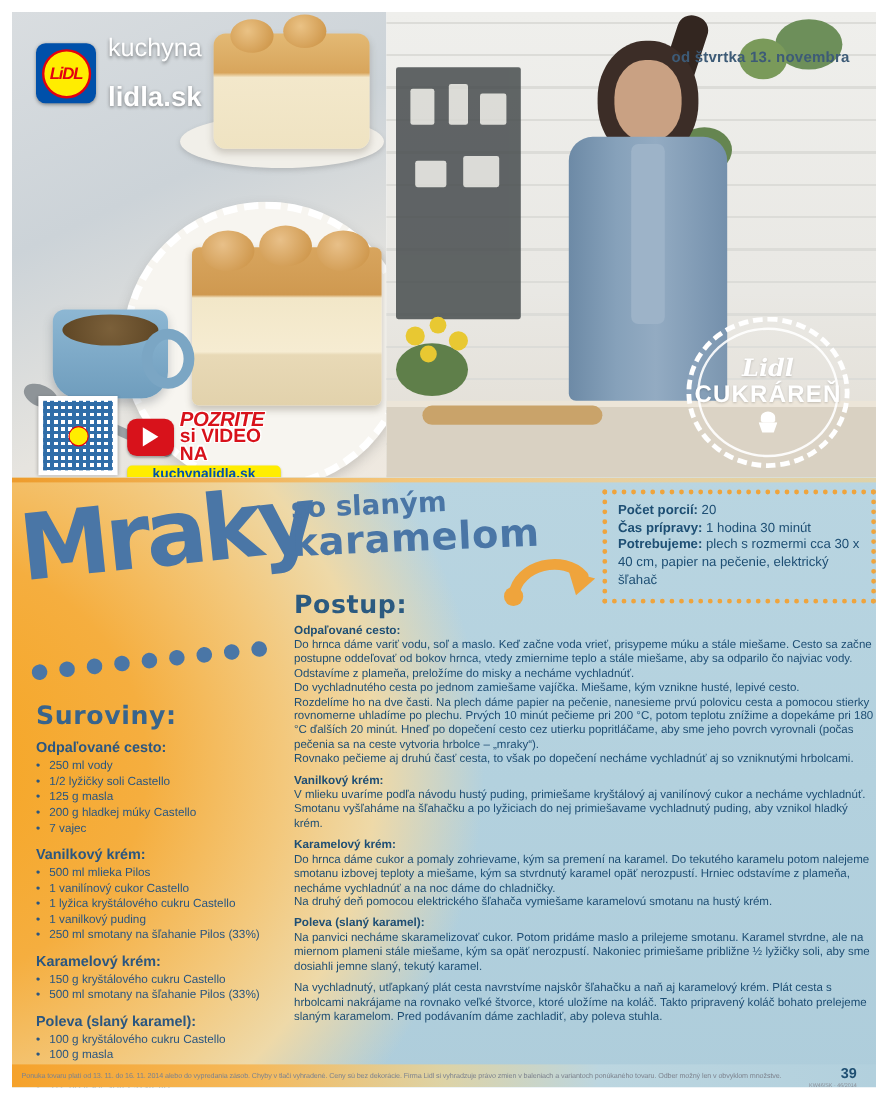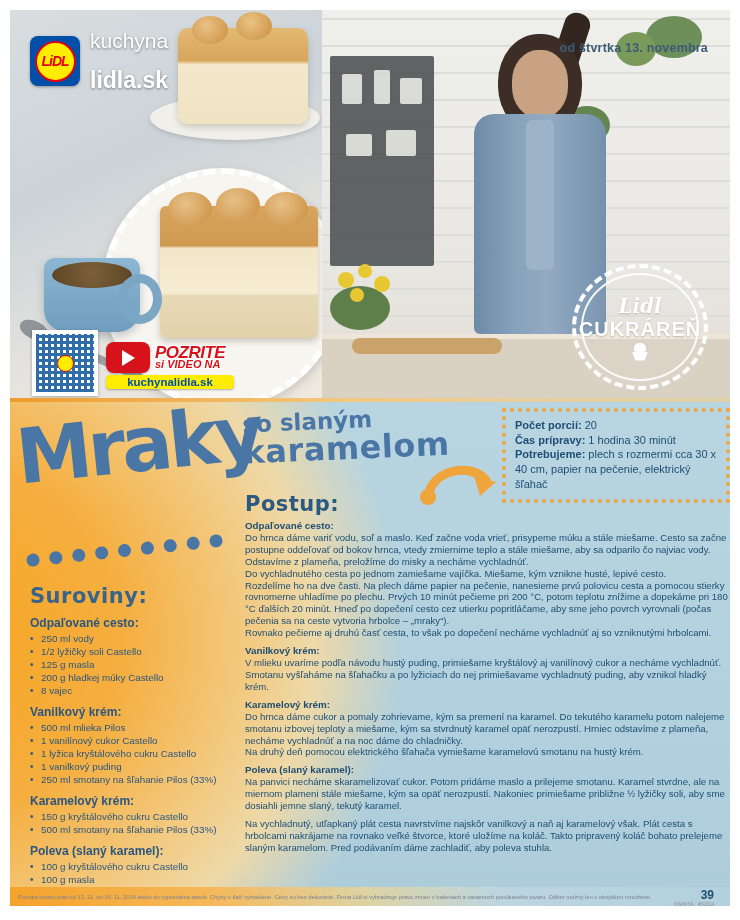--- a/index.html
+++ b/index.html
@@ -58,21 +58,21 @@
   .qr .px::after{content:"";position:absolute;left:50%;top:50%;width:15px;height:15px;margin:-8px 0 0 -8px;border-radius:50%;
       background:#ffed00;border:1px solid #e3000f;}
   .video-promo{position:absolute;left:96px;top:332px;width:128px;}
   .vp-row{display:flex;align-items:center;gap:5px;}
   .play{width:44px;height:31px;border-radius:8px;background:#d8121b;display:flex;align-items:center;justify-content:center;
       box-shadow:0 1px 2px rgba(0,0,0,.3);}
   .play .tri{width:0;height:0;border-left:13px solid #fff;border-top:8px solid transparent;border-bottom:8px solid transparent;}
   .vp-text{line-height:.9;}
   .vp-text .t1{color:#d8121b;font-weight:bold;font-style:italic;font-size:17px;letter-spacing:-.5px;
       text-shadow:-1px -1px 0 #fff,1px -1px 0 #fff,-1px 1px 0 #fff,1px 1px 0 #fff;}
-  .vp-text .t2{color:#d8121b;font-weight:bold;font-style:italic;font-size:11px;
+  .vp-text .t2{color:#d8121b;font-weight:bold;font-size:16px;
       text-shadow:-1px -1px 0 #fff,1px -1px 0 #fff,-1px 1px 0 #fff,1px 1px 0 #fff;}
   .vp-url{margin-top:2px;background:#ffed00;color:#0050aa;font-weight:bold;font-size:11.5px;text-align:center;
       border-radius:4px;padding:1px 3px;box-shadow:0 1px 2px rgba(0,0,0,.3);}
 
   
   .date-badge{position:absolute;right:22px;top:31px;color:#3d5b77;font-weight:bold;font-size:12.5px;letter-spacing:.2px;}
   .counter{position:absolute;left:0;bottom:0;width:100%;height:64px;
       background:linear-gradient(180deg,#ece5d8 0 5px,#d9d1c2 5px 100%);}
   .board{position:absolute;left:30px;bottom:44px;width:150px;height:16px;border-radius:8px;background:#c9a36a;}
   .shelf-dark{position:absolute;left:8px;top:46px;width:104px;height:210px;background:#474c4e;opacity:.85;border-radius:2px;}
@@ -285,21 +285,21 @@
           <div class="ing-item">
               <span class="bu">•</span>
               <span>125 g masla</span>
             </div>
           <div class="ing-item">
               <span class="bu">•</span>
               <span>200 g hladkej múky Castello</span>
             </div>
           <div class="ing-item">
               <span class="bu">•</span>
-              <span>8 vajec</span>
+              <span>7 vajec</span>
             </div>
         </div>
 
         <div class="ing-group">
           <div class="ing-title">Vanilkový krém:</div>
           <div class="ing-item">
               <span class="bu">•</span>
               <span>500 ml mlieka Pilos</span>
             </div>
           <div class="ing-item">
@@ -368,21 +368,21 @@
         <div class="step">
           <div class="step-h">Karamelový krém:</div>
           <div class="step-b">Do hrnca dáme cukor a pomaly zohrievame, kým sa premení na karamel. Do tekutého karamelu potom nalejeme smotanu izbovej teploty a miešame, kým sa stvrdnutý karamel opäť nerozpustí. Hrniec odstavíme z plameňa, necháme vychladnúť a na noc dáme do chladničky.
 Na druhý deň pomocou elektrického šľahača vymiešame karamelovú smotanu na hustý krém.</div>
         </div>
         <div class="step">
           <div class="step-h">Poleva (slaný karamel):</div>
           <div class="step-b">Na panvici necháme skaramelizovať cukor. Potom pridáme maslo a prilejeme smotanu. Karamel stvrdne, ale na miernom plameni stále miešame, kým sa opäť nerozpustí. Nakoniec primiešame približne ½ lyžičky soli, aby sme dosiahli jemne slaný, tekutý karamel.</div>
         </div>
         <div class="step">
-          <div class="step-b">Na vychladnutý, utľapkaný plát cesta navrstvíme najskôr vanilkový a naň aj karamelový však. Plát cesta s hrbolcami nakrájame na rovnako veľké štvorce, ktoré uložíme na koláč. Takto pripravený koláč bohato prelejeme slaným karamelom. Pred podávaním dáme zachladiť, aby poleva stuhla.</div>
+          <div class="step-b">Na vychladnutý, utľapkaný plát cesta navrstvíme najskôr šľahačku a naň aj karamelový krém. Plát cesta s hrbolcami nakrájame na rovnako veľké štvorce, ktoré uložíme na koláč. Takto pripravený koláč bohato prelejeme slaným karamelom. Pred podávaním dáme zachladiť, aby poleva stuhla.</div>
         </div>
       </div>
 
       <div class="footer-bar">
         <div class="fine-print">Ponuka tovaru platí od 13. 11. do 16. 11. 2014 alebo do vypredania zásob. Chyby v tlači vyhradené. Ceny sú bez dekorácie. Firma Lidl si vyhradzuje právo zmien v baleniach a variantoch ponúkaného tovaru. Odber možný len v obvyklom množstve.</div>
         <div class="pageno-wrap">
           <span class="page-number">39</span>
           <span class="edition">KW46/SK · 46/2014</span>
         </div>
       </div>

